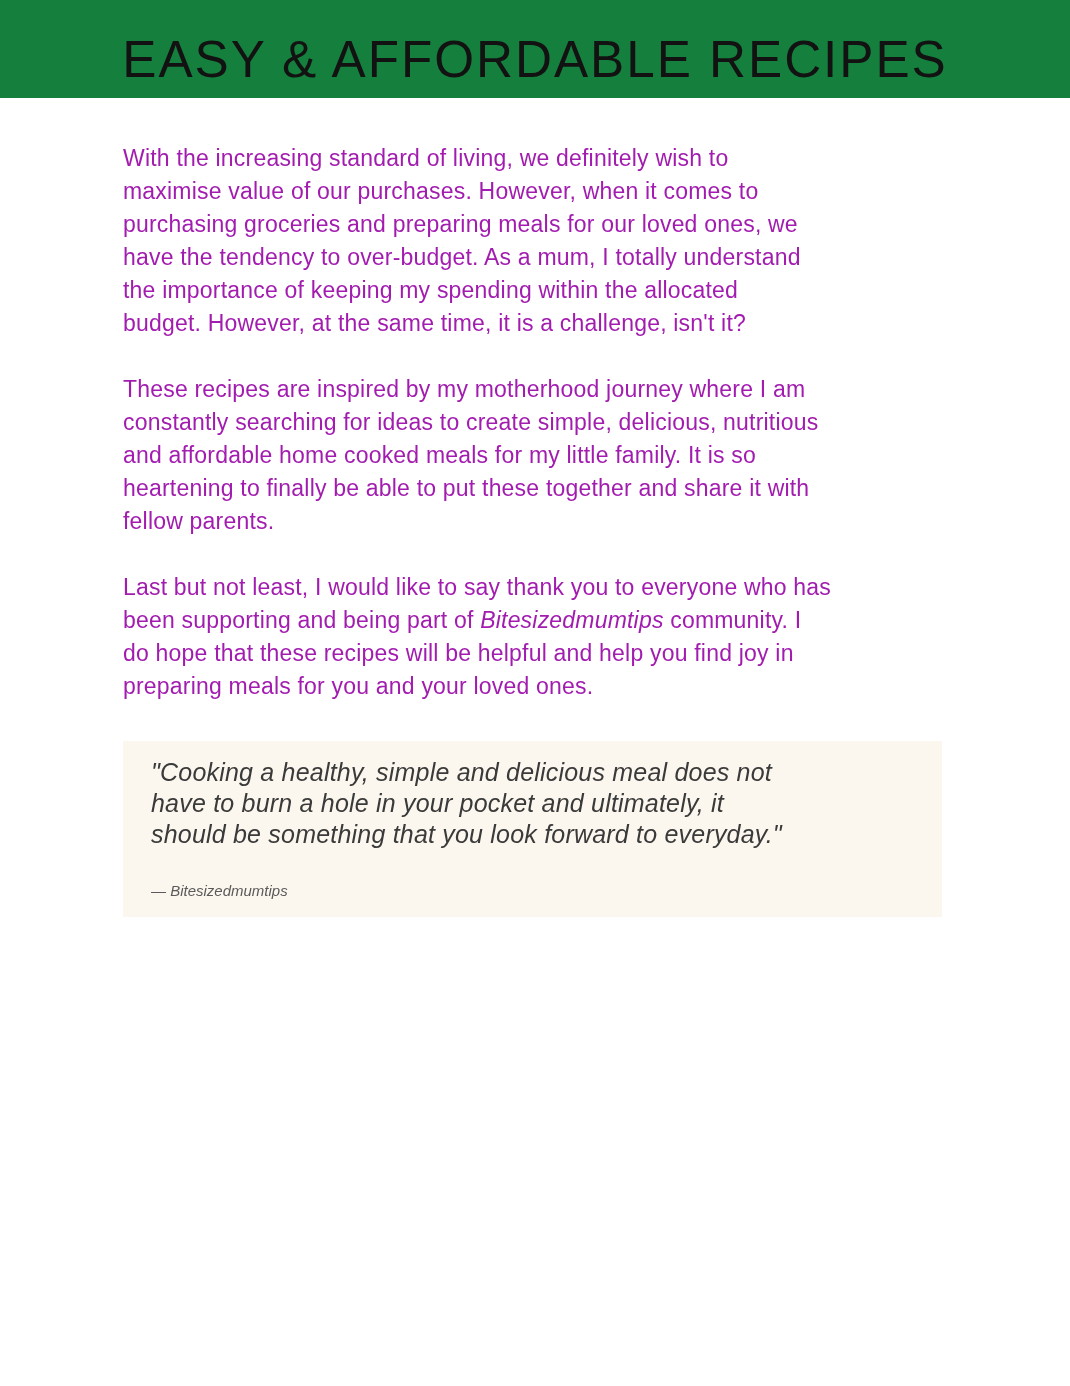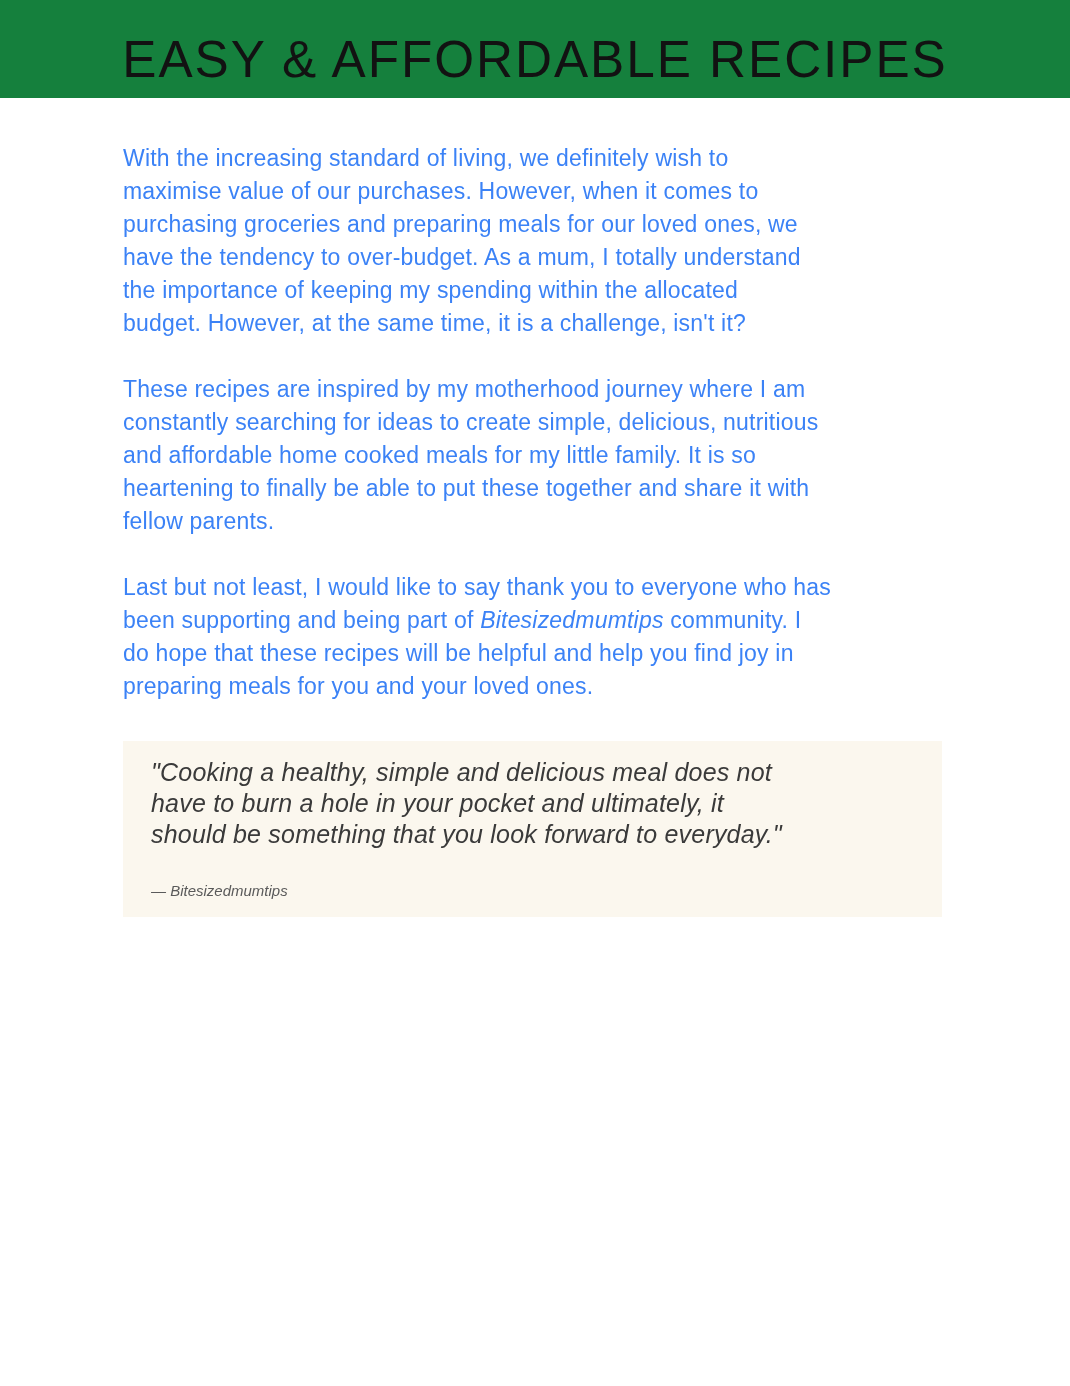--- a/index.html
+++ b/index.html
@@ -62,21 +62,21 @@
     margin-left: 123px;
   }
   .paragraphs {
     margin-top: 44px;
   }
   .para {
     margin: 0 0 33px 0;
     font-size: 23px;
     line-height: 33px;
     letter-spacing: 0.2px;
-    color: #3b82f6;
+    color: #a21caf;
     white-space: pre-line;
   }
   .para .italic {
     font-style: italic;
   }
 
   
   .quote-block {
     margin-top: 38px;
     width: 819px;

